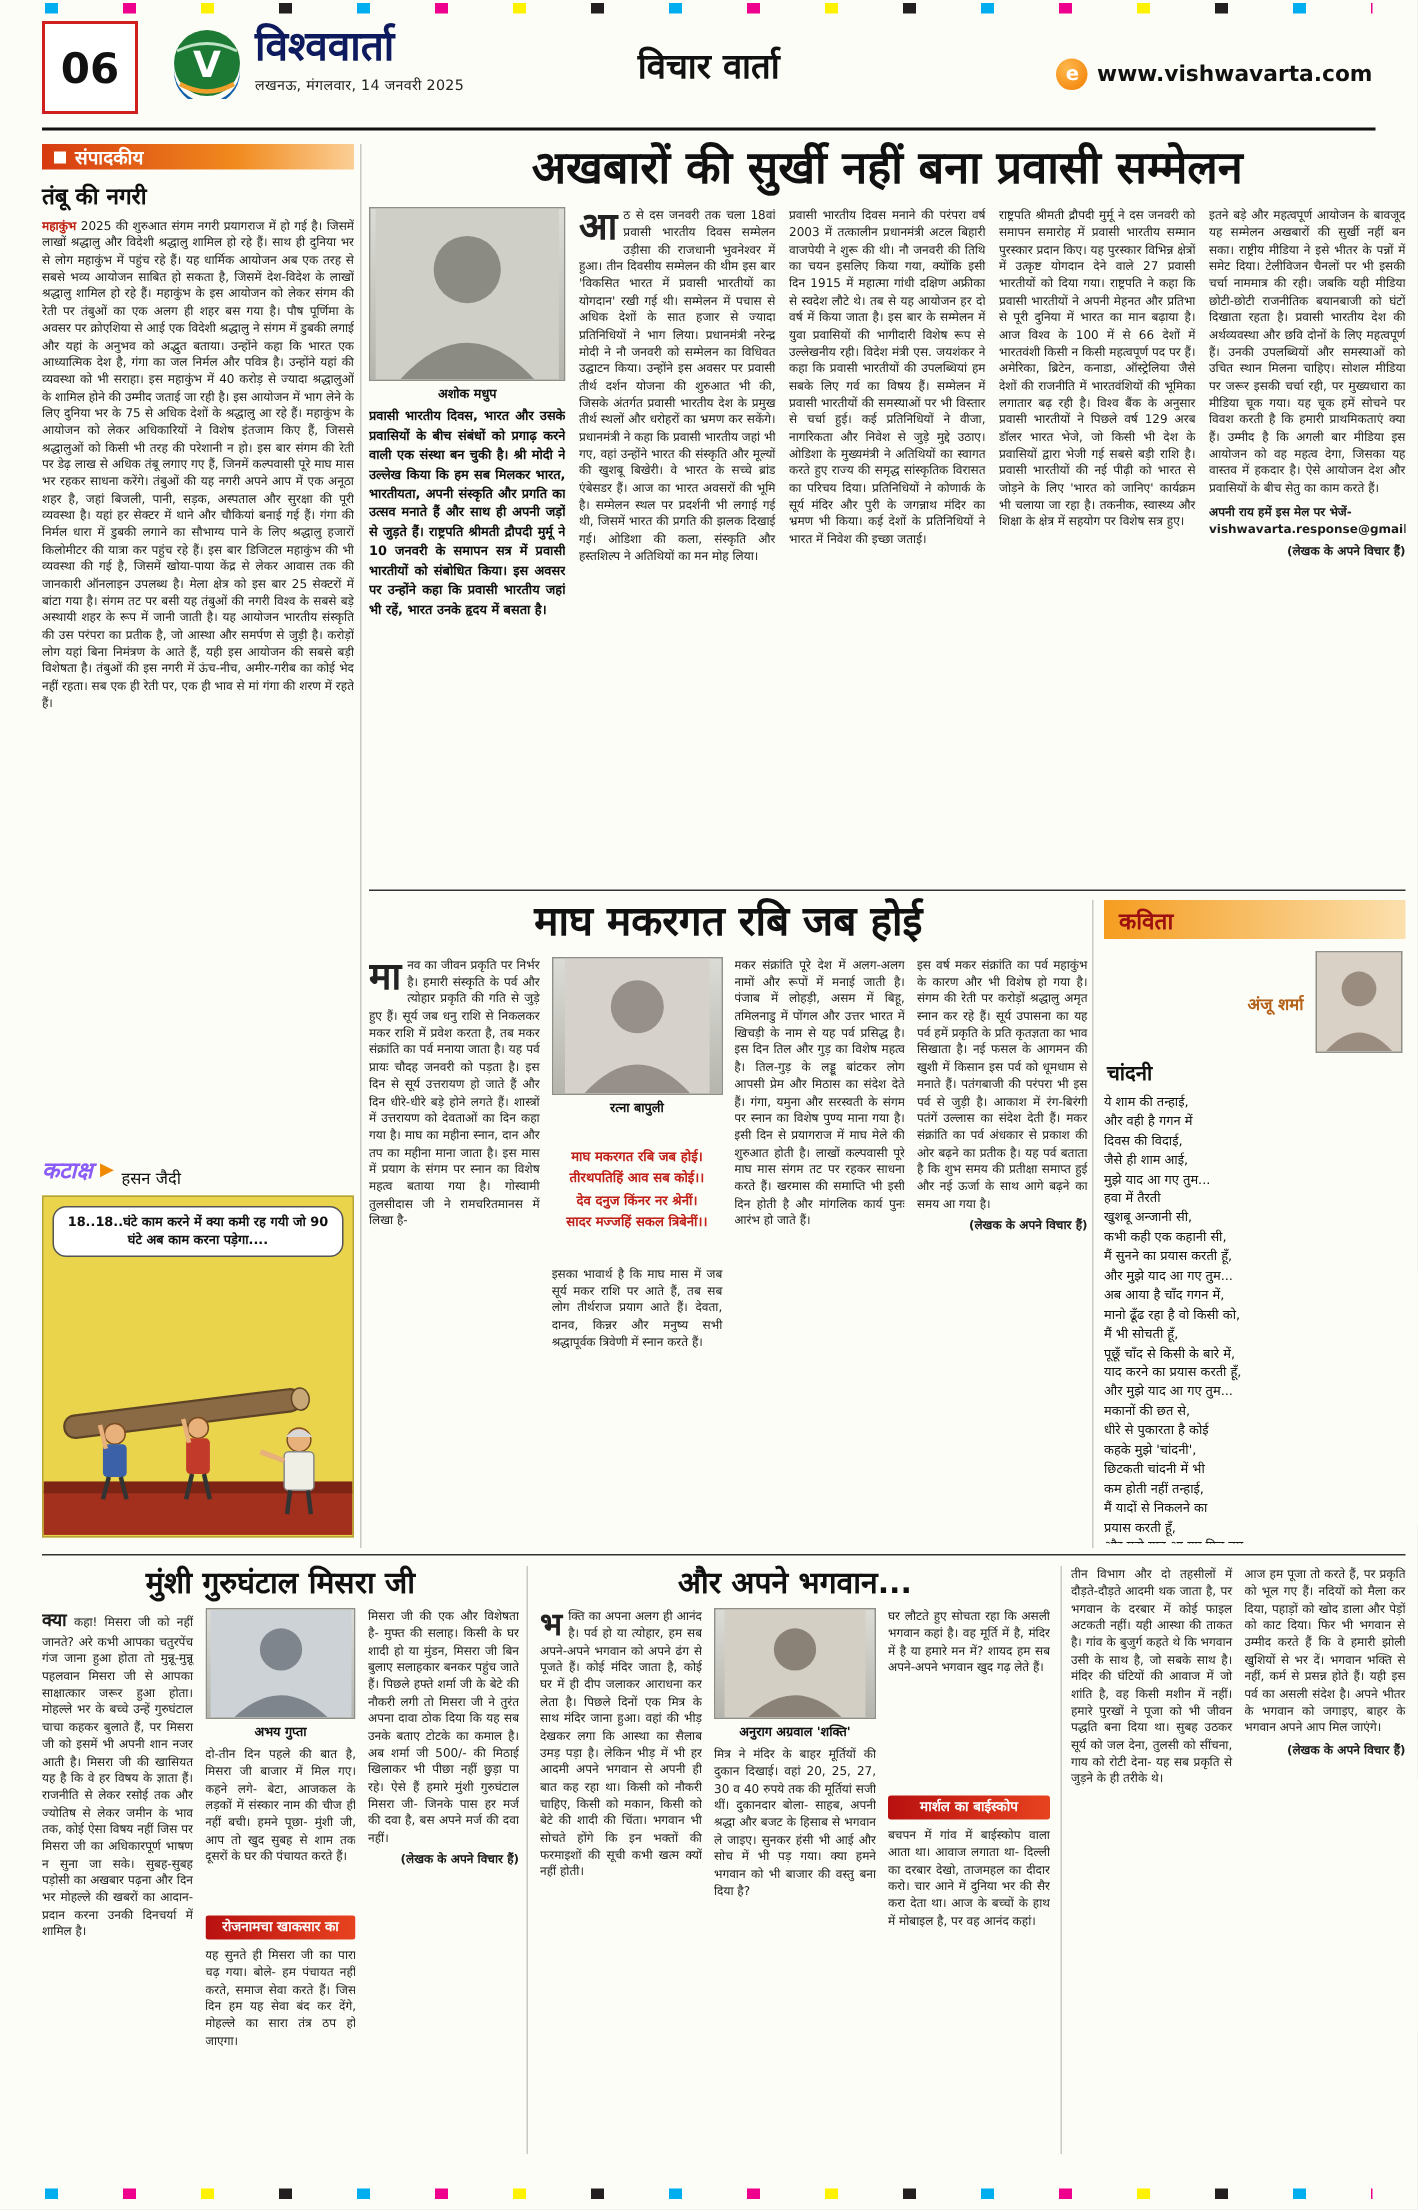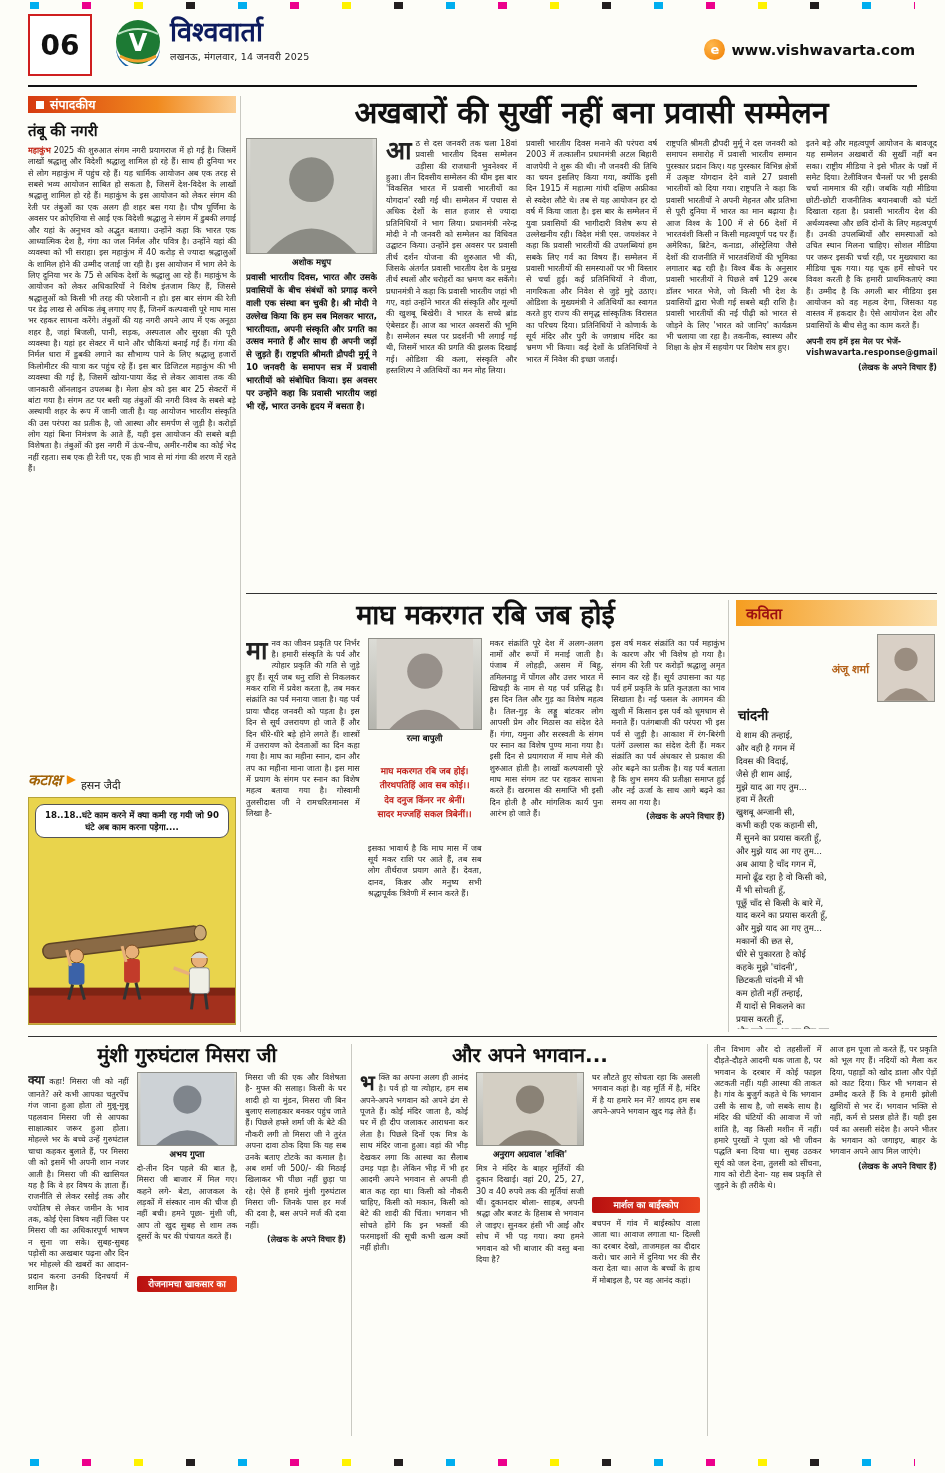--- a/index.html
+++ b/index.html
@@ -60,21 +60,21 @@
     height:17px; display:flex; align-items:center; gap:6px; padding:0 8px;
     background:linear-gradient(90deg,#d63a10,#f18a1e 62%,#fbcf95);
     color:#fff; font-weight:bold; font-size:12.5px;
   }
   .ed-bullet { width:8px; height:8px; background:#fff; display:inline-block; }
   .ed-title { font-size:15px; font-weight:bold; margin:7px 0 5px; }
   .lead-red { color:#c02010; font-weight:bold; }
 
   
   .kat-row { display:flex; align-items:center; gap:5px; margin-top:8px; }
-  .kat-label { color:#a16207; font-size:15px; font-weight:bold; font-style:italic; }
+  .kat-label { color:#8b5cf6; font-size:15px; font-weight:bold; font-style:italic; }
   .kat-arrow { color:#f08a00; font-size:12px; }
   .kat-artist { font-size:11px; font-weight:normal;margin-top:12px; }
   .cartoon { position:relative; margin-top:5px; height:228px; background:#e9d44c; border:1px solid #b5a238; }
   .bubble {
     position:absolute; left:6px; right:6px; top:6px; background:#fff; border:1px solid #555;
     border-radius:9px; padding:4px 7px; font-size:8.6px; font-weight:bold; text-align:center; line-height:1.4;
   }
   .cartoon svg { position:absolute; bottom:0; left:0; width:100%; height:148px; }
 
   
@@ -123,20 +123,21 @@
           <path d="M4 16 Q24 6 44 16" stroke="#bfe3c5" stroke-width="2" fill="none"></path>
           <text x="24" y="33" text-anchor="middle" font-size="24" font-weight="bold" fill="#ffffff" font-family="DejaVu Sans, sans-serif">V</text>
           <path d="M6 38 Q24 48 42 38" stroke="#f0a02a" stroke-width="3" fill="none"></path>
         </svg>
       </div>
       <div class="brand-text">
         <div class="masthead">विश्ववार्ता</div>
         <div class="dateline">लखनऊ,  मंगलवार, 14 जनवरी 2025</div>
       </div>
     </div>
+    <div class="section-title">विचार वार्ता</div>
     <div class="website">
       <span class="e-badge">e</span>
       <span class="url">www.vishwavarta.com</span>
     </div>
   </header>
 
   <div class="abs vrule" style="left:240px; top:96px; height:936px;"></div>
   <div class="abs vrule" style="left:728px; top:600px; height:432px;"></div>
   <div class="abs hrule" style="left:246px; top:593px; width:691px;"></div>
   <div class="abs hrule" style="left:28px; top:1036px; width:909px;"></div>
@@ -303,20 +304,21 @@
         <div class="photo" style="height:74px;">
           <svg viewBox="0 0 60 46">
               <rect width="60" height="46" fill="#cdd2d6"></rect>
               <circle cx="30" cy="17" r="9" fill="#7f858c"></circle>
               <path d="M10 46 Q30 27 50 46 Z" fill="#7f858c"></path>
             </svg>
         </div>
         <div class="pname">अभय गुप्ता</div>
         <div class="body-text" style="height:108px;">दो-तीन दिन पहले की बात है, मिसरा जी बाजार में मिल गए। कहने लगे- बेटा, आजकल के लड़कों में संस्कार नाम की चीज ही नहीं बची। हमने पूछा- मुंशी जी, आप तो खुद सुबह से शाम तक दूसरों के घर की पंचायत करते हैं।</div>
         <div class="subbar">रोजनामचा खाकसार का</div>
+        <div class="body-text" style="height:110px;">यह सुनते ही मिसरा जी का पारा चढ़ गया। बोले- हम पंचायत नहीं करते, समाज सेवा करते हैं। जिस दिन हम यह सेवा बंद कर देंगे, मोहल्ले का सारा तंत्र ठप हो जाएगा।</div>
       </div>
       <div class="col body-text">
         <span>मिसरा जी की एक और विशेषता है- मुफ्त की सलाह। किसी के घर शादी हो या मुंडन, मिसरा जी बिन बुलाए सलाहकार बनकर पहुंच जाते हैं। पिछले हफ्ते शर्मा जी के बेटे की नौकरी लगी तो मिसरा जी ने तुरंत अपना दावा ठोक दिया कि यह सब उनके बताए टोटके का कमाल है। अब शर्मा जी 500/- की मिठाई खिलाकर भी पीछा नहीं छुड़ा पा रहे। ऐसे हैं हमारे मुंशी गुरुघंटाल मिसरा जी- जिनके पास हर मर्ज की दवा है, बस अपने मर्ज की दवा नहीं।</span>
         <div class="disclaimer">(लेखक के अपने विचार हैं)</div>
       </div>
     </div>
   </article>
 
   <article class="abs" style="left:360px; top:1044px; width:340px; height:394px;">
     <h3 class="headline-md">और अपने भगवान...</h3>

